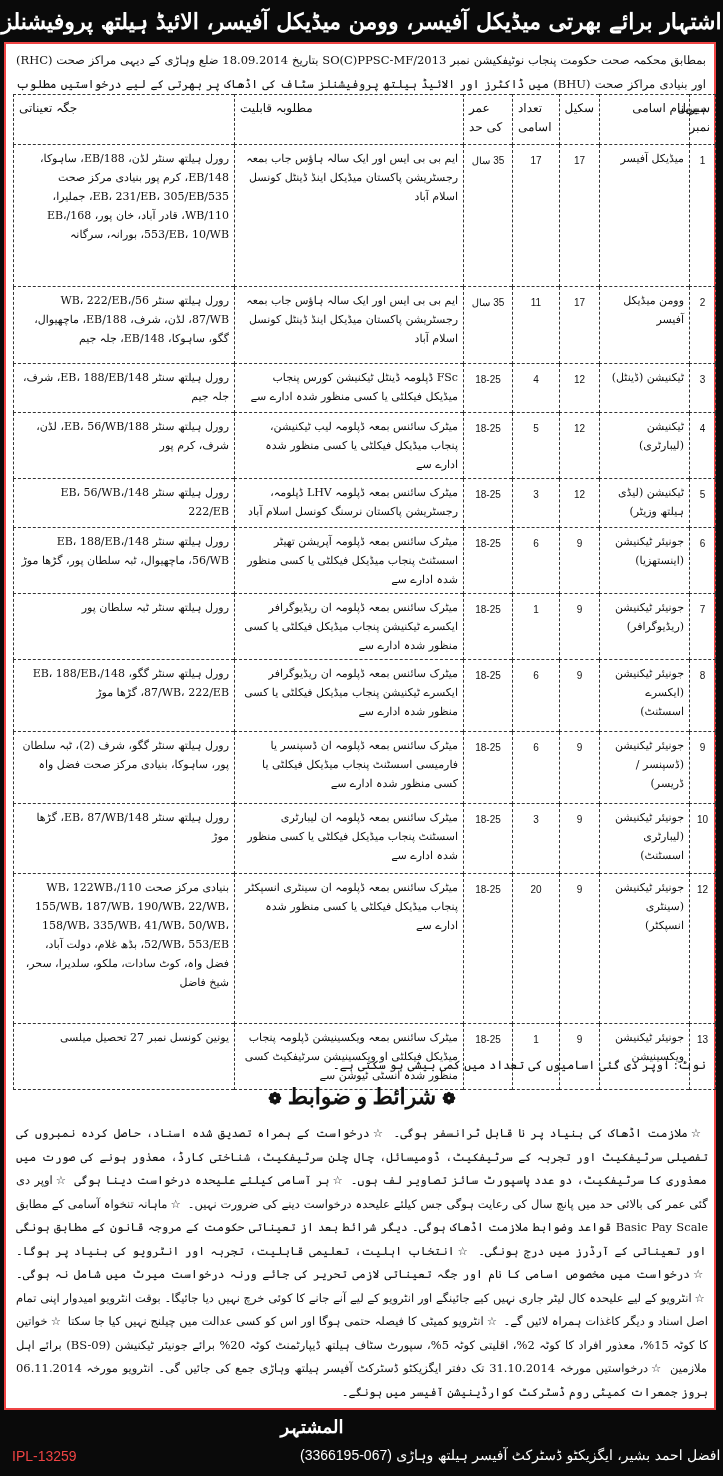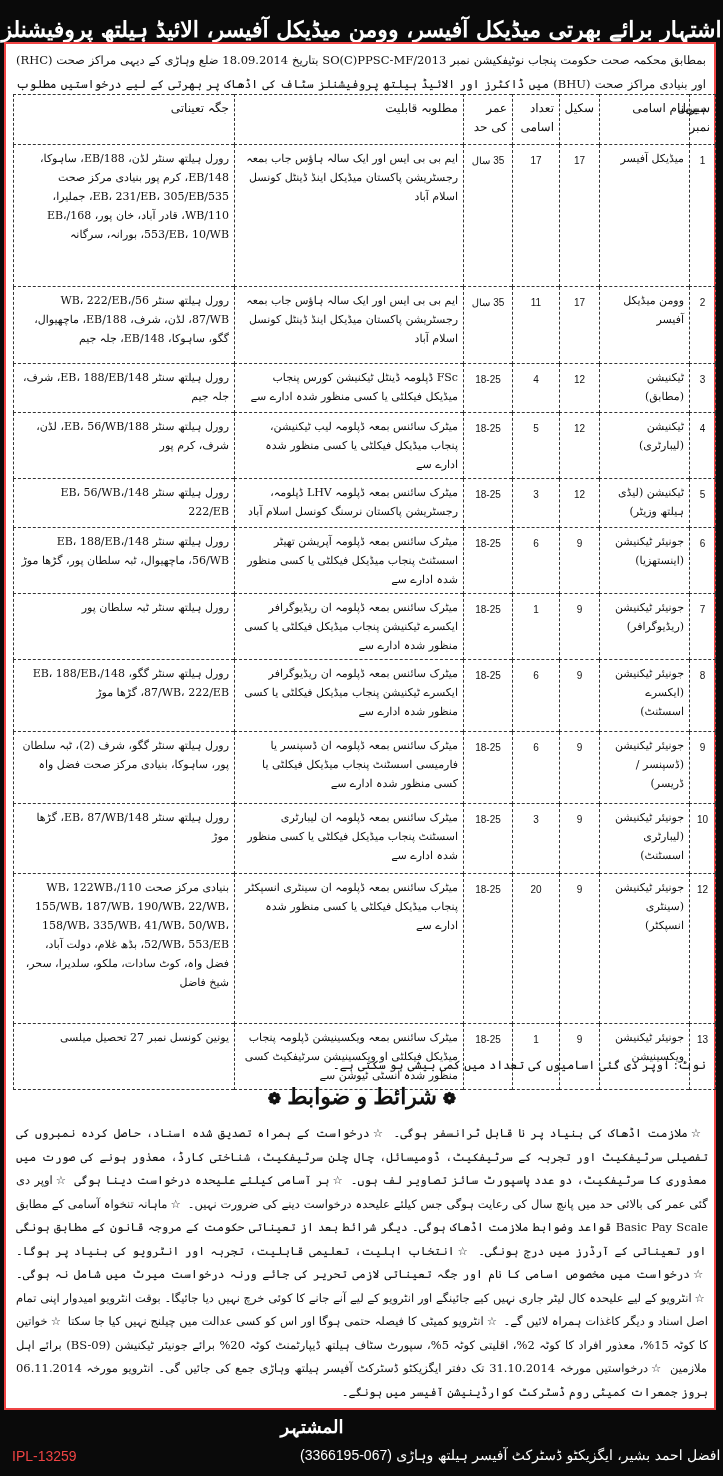--- a/index.html
+++ b/index.html
@@ -1,29 +1,29 @@
 <!DOCTYPE html>
 <html><head>
 <meta charset="utf-8">
 <style>
   html, body { margin:0; padding:0; }
   body { width:723px; height:1476px; background:#0a0a0a; position:relative; overflow:hidden;
          font-family:"DejaVu Sans", sans-serif; color:#111; }
-  .title-band { position:absolute; left:0; top:0; width:723px; height:42px; display:flex; align-items:flex-end; justify-content:center; }
+  .title-band { position:absolute; left:0; top:0; width:723px; height:42px; display:flex; align-items:center; justify-content:center; }
   .title-band span { color:#fff; font-family:"DejaVu Serif", serif; font-weight:bold; font-size:22px; direction:rtl; }
   .paper { position:absolute; left:4px; top:42px; width:712px; height:1368px; background:#fff; border:2px solid #ef4444; box-sizing:border-box; }
   .intro { position:absolute; left:10px; top:4px; width:690px; direction:rtl; text-align:justify; font-size:11.5px; line-height:24px; font-family:"DejaVu Serif", serif; }
   .tbl { position:absolute; left:7px; top:50px; width:702px; border-collapse:collapse; direction:rtl; table-layout:fixed; }
   .tbl th, .tbl td { border:1px dashed #333; vertical-align:top; padding:4px 5px; font-size:11px; line-height:19px; font-family:"DejaVu Serif", serif; }
-  .tbl th { font-weight:normal; height:41px; text-align:right; font-size:12px; }
+  .tbl th { font-weight:normal; height:41px; text-align:left; font-size:12px; }
   .tbl td.num { text-align:center; font-family:"Liberation Sans", sans-serif; font-size:10px; padding-top:6px; }
   .tbl td.txt { text-align:right; }
   .tbl th.hl { text-align:right; }
   .note { position:absolute; left:10px; top:1014px; width:690px; direction:rtl; font-size:12px; font-family:"DejaVu Serif", serif; }
-  .terms-head { position:absolute; left:0; top:1040px; width:712px; text-align:center; direction:rtl; font-family:Liberation Sans, sans-serif; font-weight:bold; font-size:22px; }
+  .terms-head { position:absolute; left:0; top:1040px; width:712px; text-align:center; direction:rtl; font-family:Liberation Serif, serif; font-weight:bold; font-size:22px; }
   .terms-head .orn { font-size:16px; margin:0 6px; }
   .terms { position:absolute; left:10px; top:1078px; width:692px; direction:rtl; text-align:justify; font-size:11.5px; line-height:23.5px; font-family:"DejaVu Serif", serif; }
   .terms .star { margin:0 3px; }
   .advertiser { position:absolute; left:0; top:1416px; width:624px; text-align:center; color:#fff; font-family:"DejaVu Serif", serif; font-weight:bold; font-size:18px; letter-spacing:10px; direction:rtl; }
   .signature { position:absolute; left:300px; top:1447px; color:#fff; direction:rtl; font-family:"DejaVu Serif", serif; font-size:14px; white-space:nowrap; }
   .phone { font-family:"Liberation Sans", sans-serif; font-weight:normal; font-size:14px; }
   .ipl { position:absolute; left:12px; top:1448px; color:#ef4444; font-family:"Liberation Sans", sans-serif; font-size:14px; }
 </style>
 </head>
 <body>
@@ -70,21 +70,21 @@
         <td class="num">2</td>
         <td class="txt">وومن میڈیکل آفیسر</td>
         <td class="num">17</td>
         <td class="num">11</td>
         <td class="num">35 سال</td>
         <td class="txt">ایم بی بی ایس اور ایک سالہ ہاؤس جاب بمعہ رجسٹریشن پاکستان میڈیکل اینڈ ڈینٹل کونسل اسلام آباد</td>
         <td class="txt">رورل ہیلتھ سنٹر 56/WB، 222/EB، 87/WB، لڈن، شرف، 188/EB، ماچھیوال، گگو، ساہوکا، 148/EB، جلہ جیم</td>
       </tr>
       <tr style="height:49px">
         <td class="num">3</td>
-        <td class="txt">ٹیکنیشن (مطابق)</td>
+        <td class="txt">ٹیکنیشن (ڈینٹل)</td>
         <td class="num">12</td>
         <td class="num">4</td>
         <td class="num">18-25</td>
         <td class="txt">FSc ڈپلومہ ڈینٹل ٹیکنیشن کورس پنجاب میڈیکل فیکلٹی یا کسی منظور شدہ ادارے سے</td>
         <td class="txt">رورل ہیلتھ سنٹر 148/EB، 188/EB، شرف، جلہ جیم</td>
       </tr>
       <tr style="height:49px">
         <td class="num">4</td>
         <td class="txt">ٹیکنیشن (لیبارٹری)</td>
         <td class="num">12</td>

